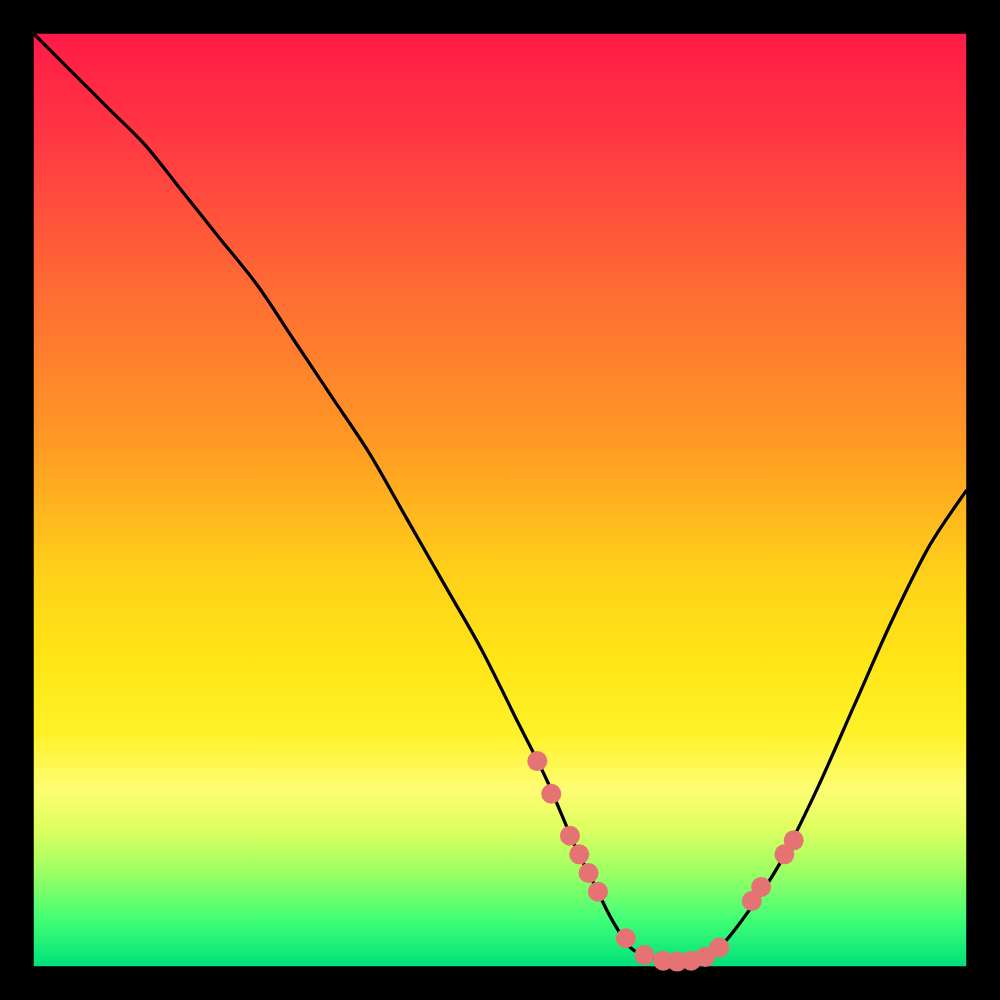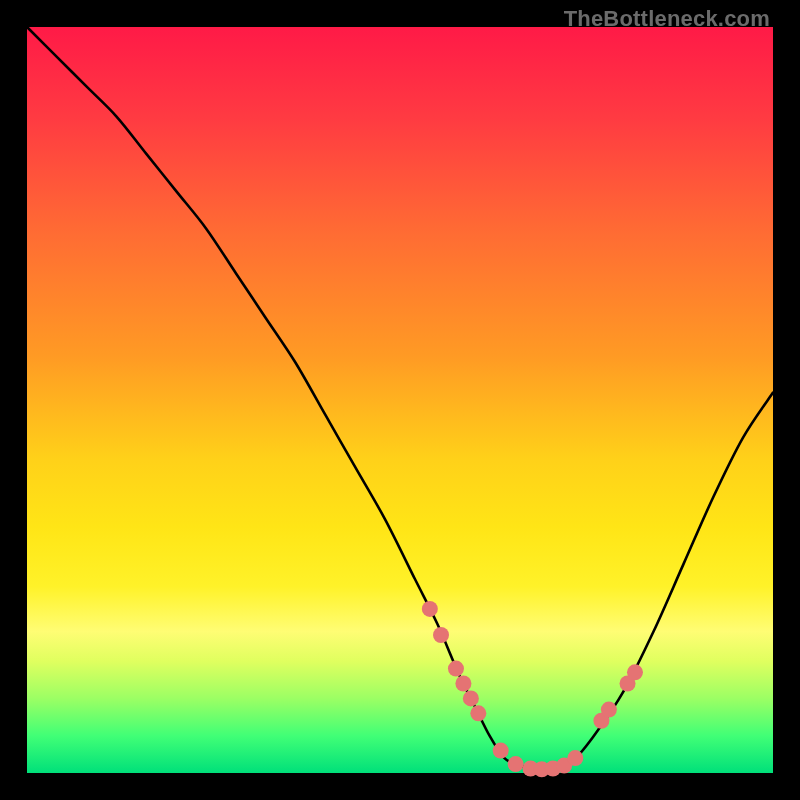--- a/index.html
+++ b/index.html
@@ -81,14 +81,13 @@
         <circle cx="525.93" cy="741.52" r="8" fill="#e57373"></circle>
         <circle cx="537.12" cy="738.54" r="8" fill="#e57373"></circle>
         <circle cx="548.31" cy="731.08" r="8" fill="#e57373"></circle>
         <circle cx="574.42" cy="693.78" r="8" fill="#e57373"></circle>
         <circle cx="581.88" cy="682.59" r="8" fill="#e57373"></circle>
         <circle cx="600.53" cy="656.48" r="8" fill="#e57373"></circle>
         <circle cx="607.99" cy="645.29" r="8" fill="#e57373"></circle>
       </g>
   </svg>
 
-  <div class="attribution">TheBottleneck.com</div>
 </div>
 
 </body></html>

